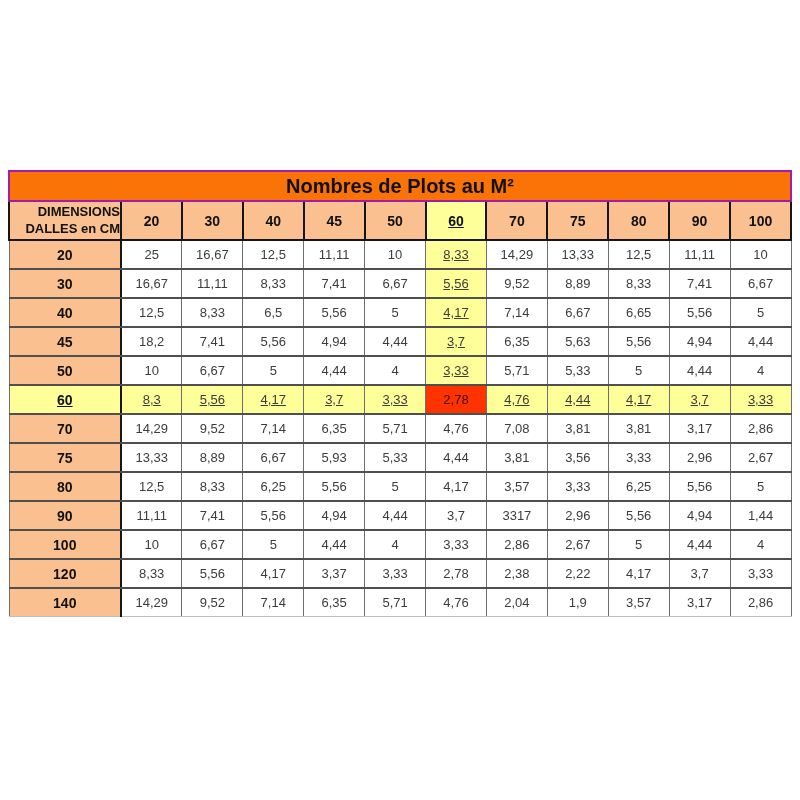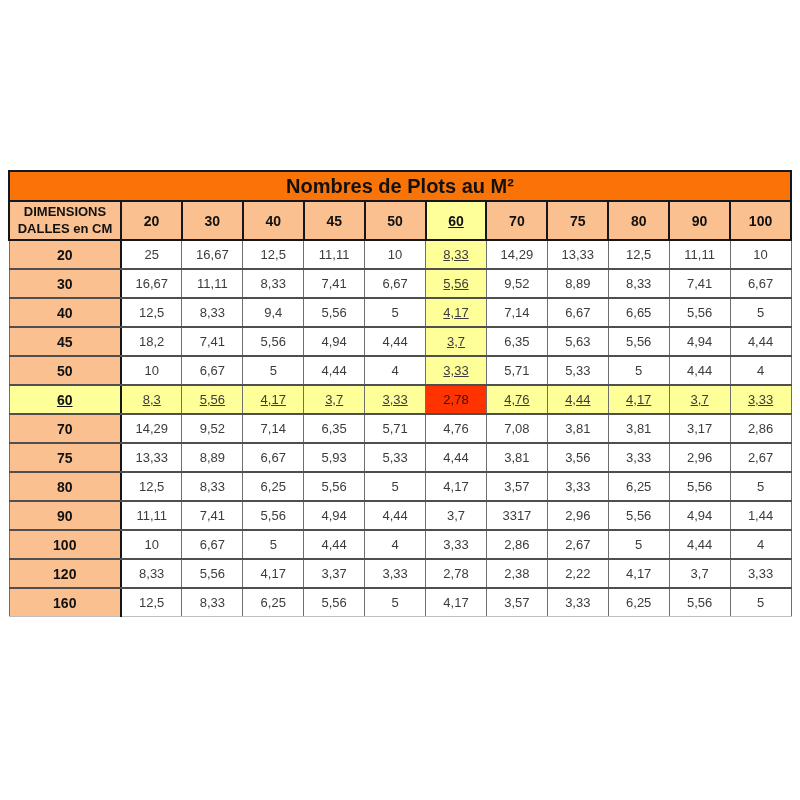--- a/index.html
+++ b/index.html
@@ -18,21 +18,21 @@
     position:absolute;
     left:8px; top:170px;
     width:784px;
     border-collapse:collapse;
     table-layout:fixed;
   }
   col.label-col{width:112px;}
   
   th.title-cell{
     background:var(--title-bg,#F97306);
-    border:2px solid #0f172a;
+    border:2px solid #a21caf;
     height:28px;
     font-size:20px;
     font-weight:bold;
     color:#111111;
     text-align:center;
     vertical-align:middle;
     padding:0;
   }
   
   tr.header-row th{
@@ -42,20 +42,21 @@
     font-size:14px;
     font-weight:bold;
     color:#111111;
     text-align:center;
     vertical-align:middle;
     padding:0;
   }
   tr.header-row th.corner-cell{
     font-size:13px;
     line-height:1.25;
+    text-align:right;
   }
   
   td.data-cell{
     background:#ffffff;
     border-left:1px solid #6e6e6e;
     border-right:1px solid #6e6e6e;
     border-top:2px solid #4f4f4f;
     border-bottom:2px solid #4f4f4f;
     height:27px;
     font-size:13px;
@@ -156,21 +157,21 @@
           <td class="data-cell">9,52</td>
           <td class="data-cell">8,89</td>
           <td class="data-cell">8,33</td>
           <td class="data-cell">7,41</td>
           <td class="data-cell">6,67</td>
         </tr>
         <tr>
           <th class="row-label">40</th>
           <td class="data-cell">12,5</td>
           <td class="data-cell">8,33</td>
-          <td class="data-cell">9,4</td>
+          <td class="data-cell">6,5</td>
           <td class="data-cell">5,56</td>
           <td class="data-cell">5</td>
           <td class="data-cell hl-yellow">4,17</td>
           <td class="data-cell">7,14</td>
           <td class="data-cell">6,67</td>
           <td class="data-cell">6,65</td>
           <td class="data-cell">5,56</td>
           <td class="data-cell">5</td>
         </tr>
         <tr>
@@ -293,28 +294,28 @@
           <td class="data-cell">3,37</td>
           <td class="data-cell">3,33</td>
           <td class="data-cell">2,78</td>
           <td class="data-cell">2,38</td>
           <td class="data-cell">2,22</td>
           <td class="data-cell">4,17</td>
           <td class="data-cell">3,7</td>
           <td class="data-cell">3,33</td>
         </tr>
         <tr>
-          <th class="row-label">160</th>
-          <td class="data-cell">12,5</td>
-          <td class="data-cell">8,33</td>
-          <td class="data-cell">6,25</td>
-          <td class="data-cell">5,56</td>
-          <td class="data-cell">5</td>
-          <td class="data-cell">4,17</td>
+          <th class="row-label">140</th>
+          <td class="data-cell">14,29</td>
+          <td class="data-cell">9,52</td>
+          <td class="data-cell">7,14</td>
+          <td class="data-cell">6,35</td>
+          <td class="data-cell">5,71</td>
+          <td class="data-cell">4,76</td>
+          <td class="data-cell">2,04</td>
+          <td class="data-cell">1,9</td>
           <td class="data-cell">3,57</td>
-          <td class="data-cell">3,33</td>
-          <td class="data-cell">6,25</td>
-          <td class="data-cell">5,56</td>
-          <td class="data-cell">5</td>
+          <td class="data-cell">3,17</td>
+          <td class="data-cell">2,86</td>
         </tr>
       </tbody>
   </table>
 </div>
 
 </body></html>

